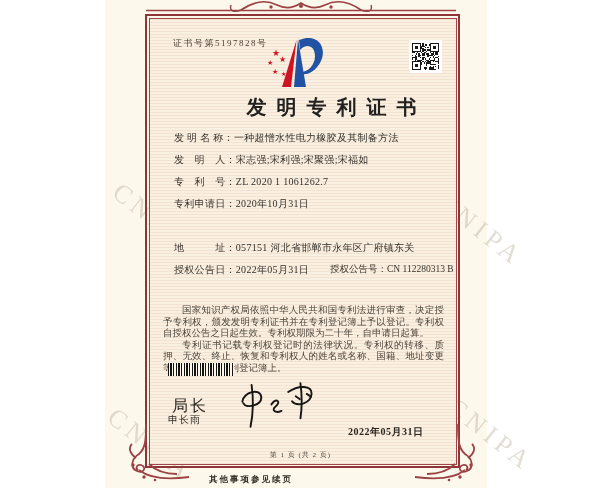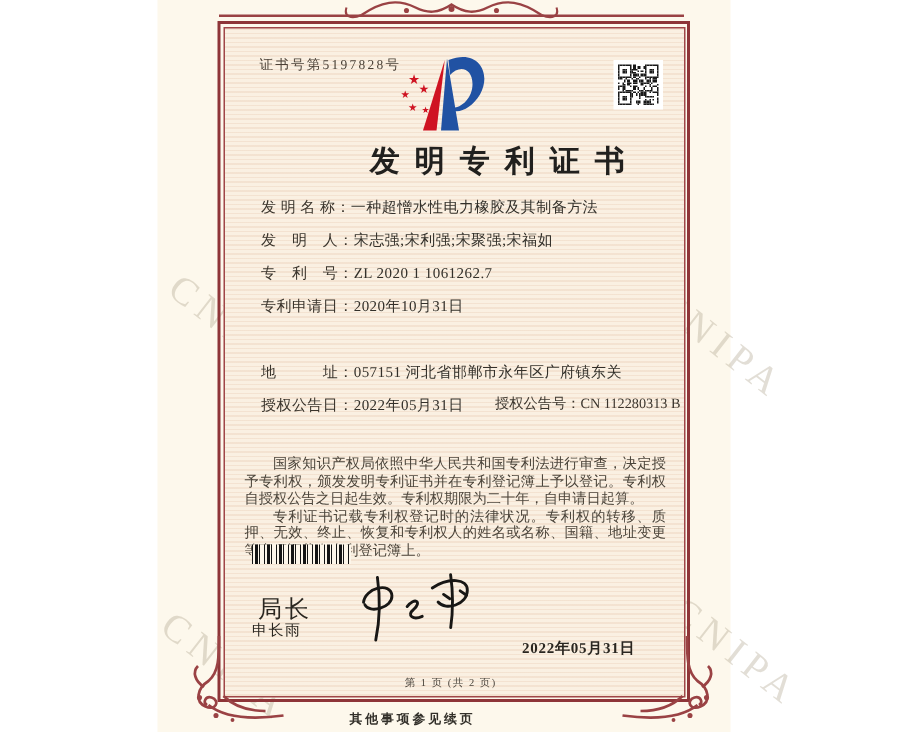--- a/index.html
+++ b/index.html
@@ -49,21 +49,21 @@
   #barcode{left:168px;top:363px;width:66px;height:13px;
      background:repeating-linear-gradient(90deg,#141414 0 1px,#fdf6ea 1px 2px,#141414 2px 4px,
         #fdf6ea 4px 5px,#141414 5px 5.6px,#fdf6ea 5.6px 8px);}
 
   #sig-title{left:172px;top:396px;font-size:16px;letter-spacing:2px;color:#2a2620;}
   #sig-name{left:168px;top:413px;font-size:10px;letter-spacing:1px;color:#2a2620;}
   #signature{left:222px;top:380px;width:110px;height:48px;transform:rotate(-4deg);}
 
   #issue-date{left:348px;top:425px;font-size:10px;font-weight:600;color:#2a2620;letter-spacing:0.5px;}
   #page-ind{left:145px;top:450px;width:311px;text-align:center;font-size:7px;color:#4a443c;letter-spacing:1px;}
-  #footer-note{left:111px;top:474px;width:328px;text-align:center;font-size:8.5px;color:#33302a;
+  #footer-note{left:87px;top:474px;width:328px;text-align:center;font-size:8.5px;color:#33302a;
                letter-spacing:2px;font-weight:600;}
 
   .flourish{position:absolute;width:64px;height:58px;}
   #flourish-r{transform:scaleX(-1);}
   #top-ornament{left:146px;top:0;width:310px;height:13px;}
 </style>
 </head>
 <body>
 
 <div id="stage">

